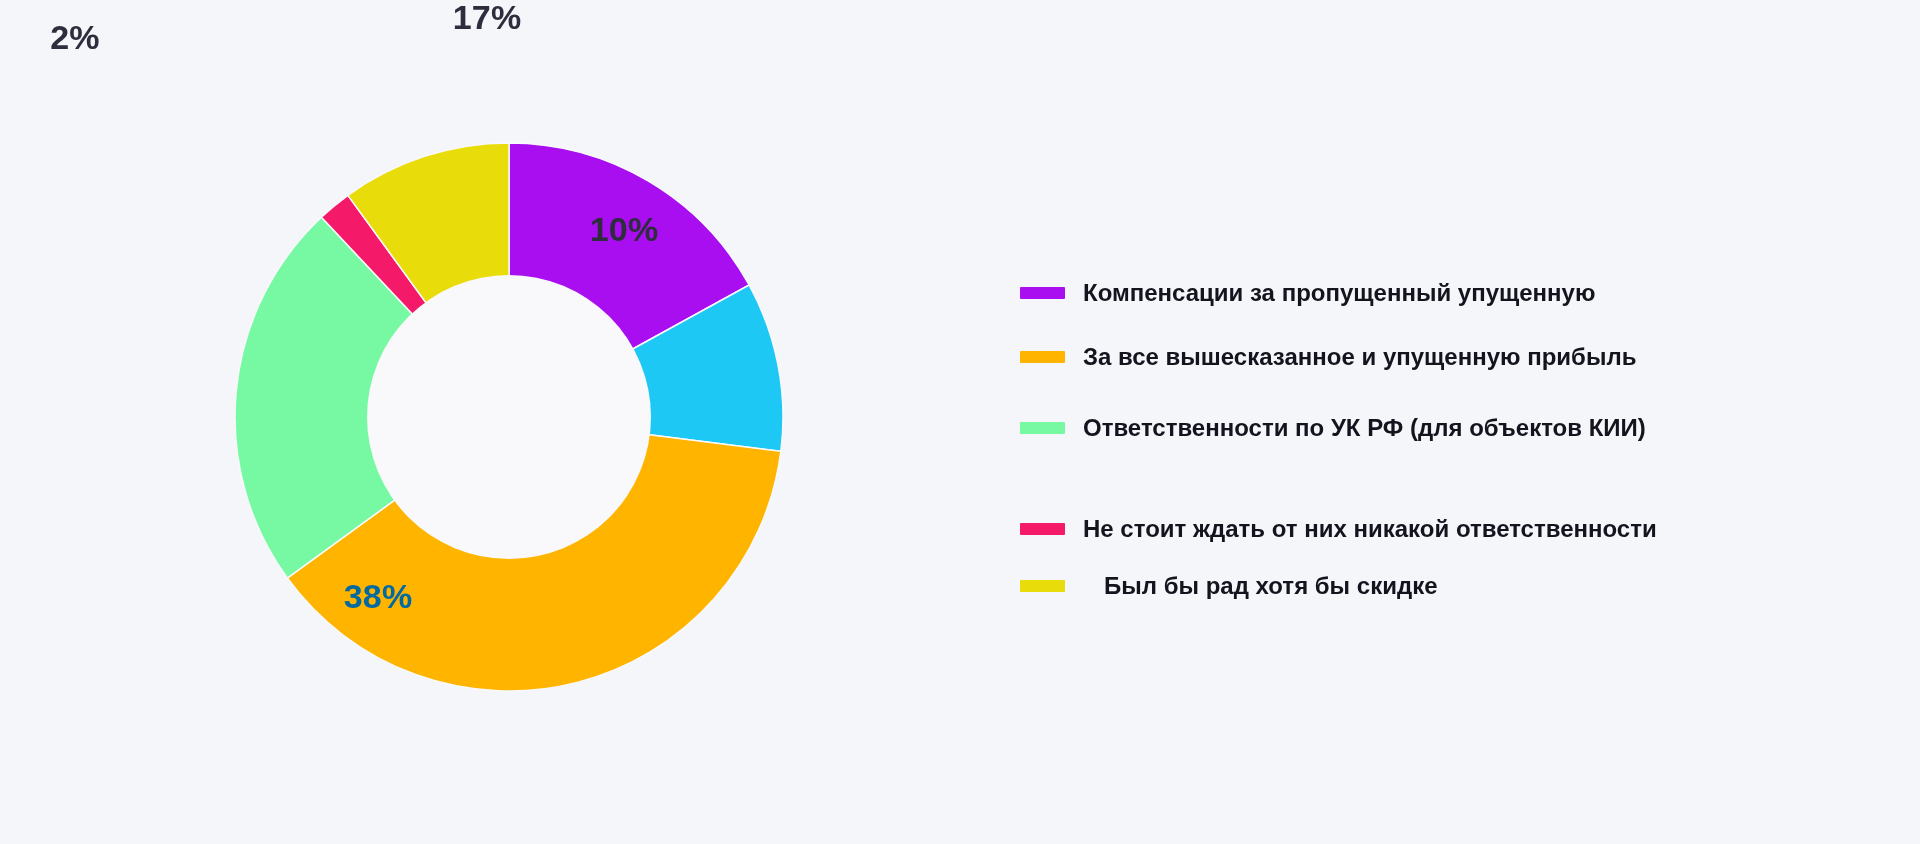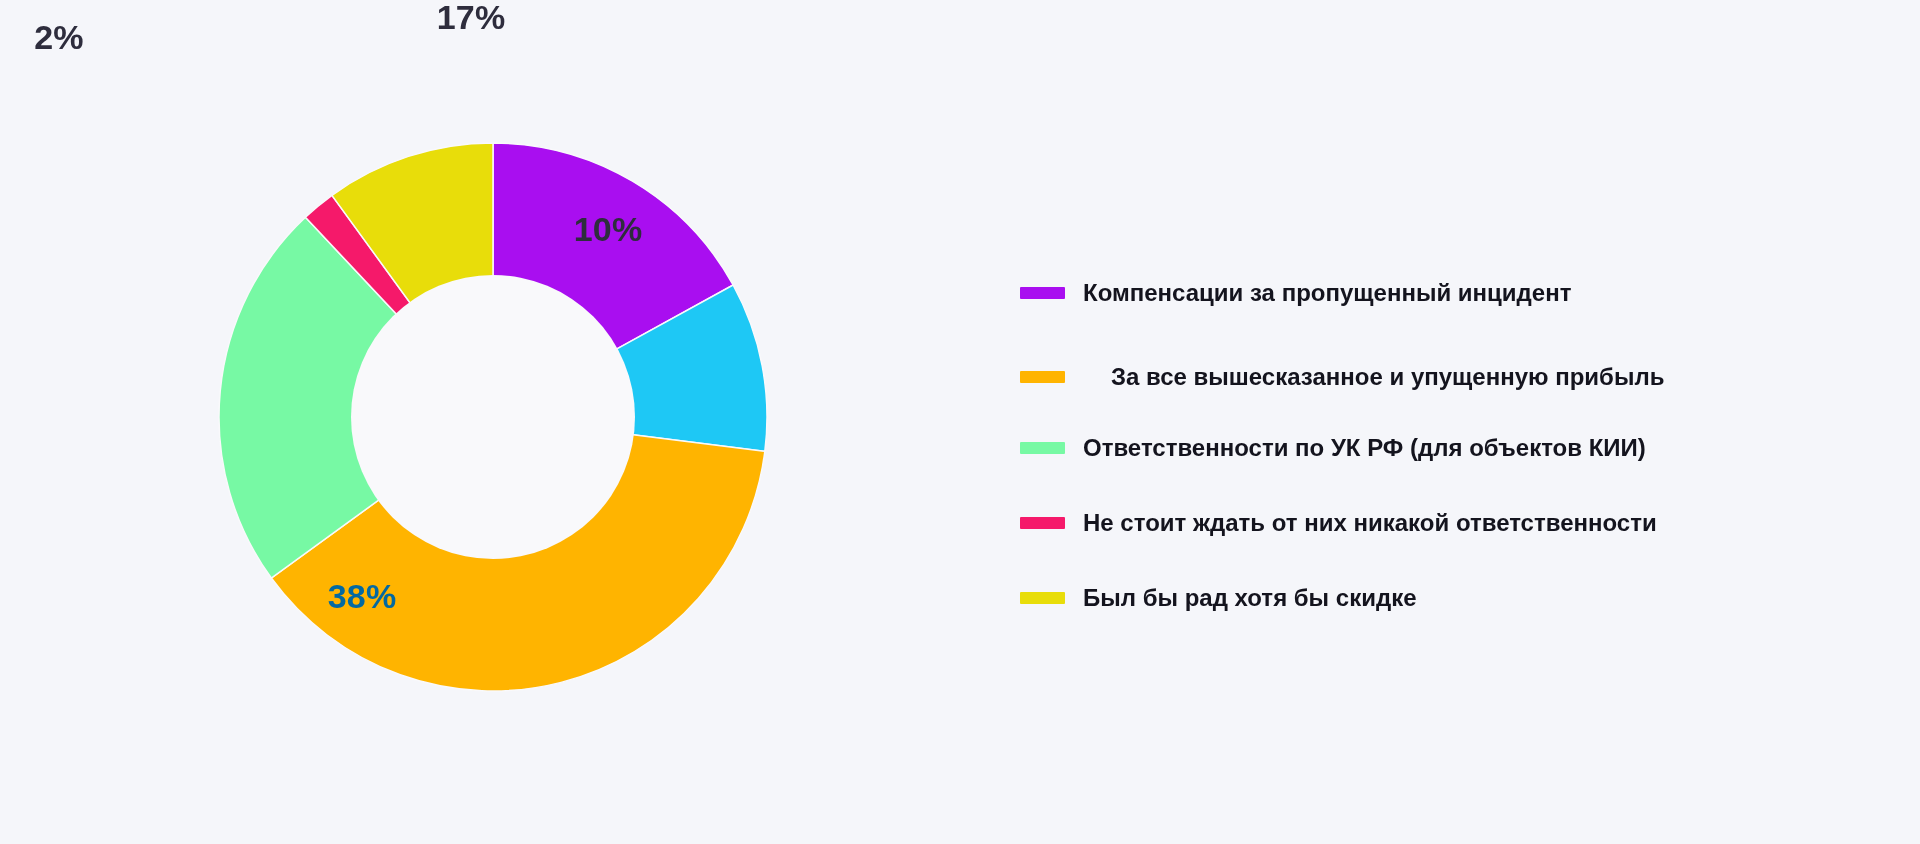--- a/index.html
+++ b/index.html
@@ -17,21 +17,21 @@
   #canvas {
     position: absolute;
     left: 0;
     top: 0;
     width: 1920px;
     height: 844px;
   }
   
   .chart-area {
     position: absolute;
-    left: 0;
+    left: 16px;
     top: 0;
     width: 1000px;
     height: 612px;
     padding-left: 33px;
   }
   .donut-svg {
     position: absolute;
     left: 219px;
     top: 143px;
     width: 548px;
@@ -55,24 +55,24 @@
     top: 272px;
     width: 700px;
   }
   .legend-row {
     display: flex;
     align-items: center;
     height: 24px;
   }
   .legend-row.r0 { margin-top: 9px; }
   .legend-row.r1 { margin-top: 47px; }
-  .legend-row.r2 { margin-top: 60px; gap: 28px; }
+  .legend-row.r2 { margin-top: 40px; }
   .legend-row.r3 { margin-top: 47px; text-align: center; }
-  .legend-row.r4 { margin-top: 51px; }
-  .legend-row.r5 { margin-top: 51px; }
+  .legend-row.r4 { margin-top: 77px; }
+  .legend-row.r5 { margin-top: 33px; gap: 21px; }
   .legend-swatch {
     width: 45px;
     height: 12px;
     flex: 0 0 45px;
     border-radius: 1px;
   }
   .legend-text {
     margin-left: 18px;
     font-size: 24px;
     font-weight: bold;
@@ -104,21 +104,21 @@
     <div class="slice-label" id="lbl1" style="left: 608px; top: 229px; color: rgb(46, 45, 61);">10%</div>
     <div class="slice-label" id="lbl2" style="left: 362px; top: 596px; color: #0369a1;">38%</div>
 
     <div class="slice-label" id="lbl4" style="left: 59px; top: 37px; color: rgb(46, 45, 61);">2%</div>
     <div class="slice-label" id="lbl5" style="left: 156px; top: -16px; color: rgb(46, 45, 61);">10%</div>
   </div>
 
   <div class="legend">
     <div class="legend-row r0">
       <span class="legend-swatch" id="sw0" style="background: rgb(169, 14, 240);"></span>
-      <span class="legend-text">Компенсации за пропущенный инцидент</span>
+      <span class="legend-text">Компенсации за пропущенный упущенную</span>
     </div>
     <div class="legend-row r2">
       <span class="legend-swatch" id="sw2" style="background: rgb(255, 180, 0);"></span>
       <span class="legend-text">За все вышесказанное и упущенную прибыль</span>
     </div>
     <div class="legend-row r3">
       <span class="legend-swatch" id="sw3" style="background: rgb(119, 249, 164);"></span>
       <span class="legend-text">Ответственности по УК РФ (для объектов КИИ)</span>
     </div>
     <div class="legend-row r4">

